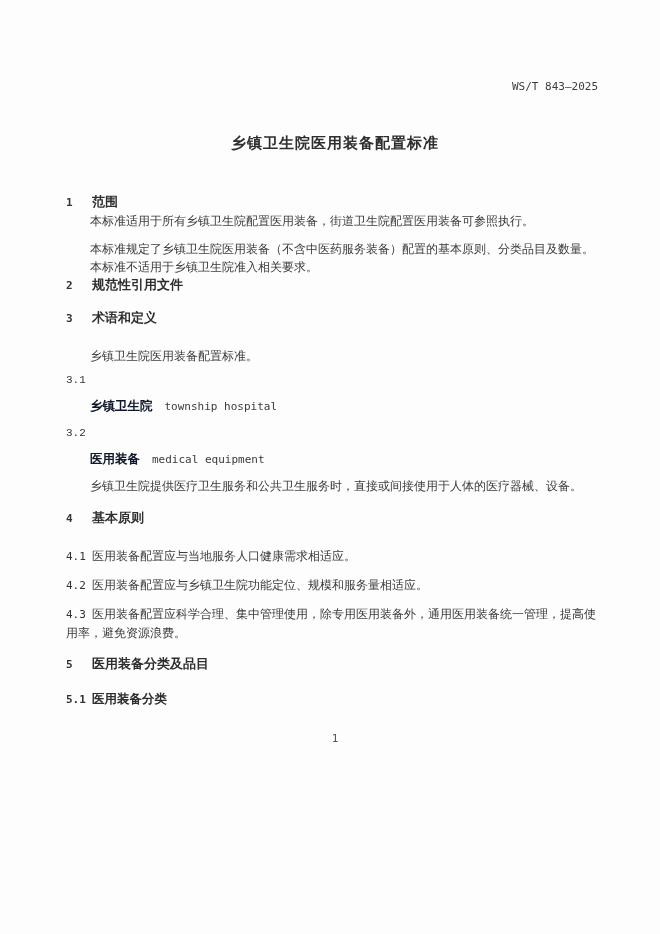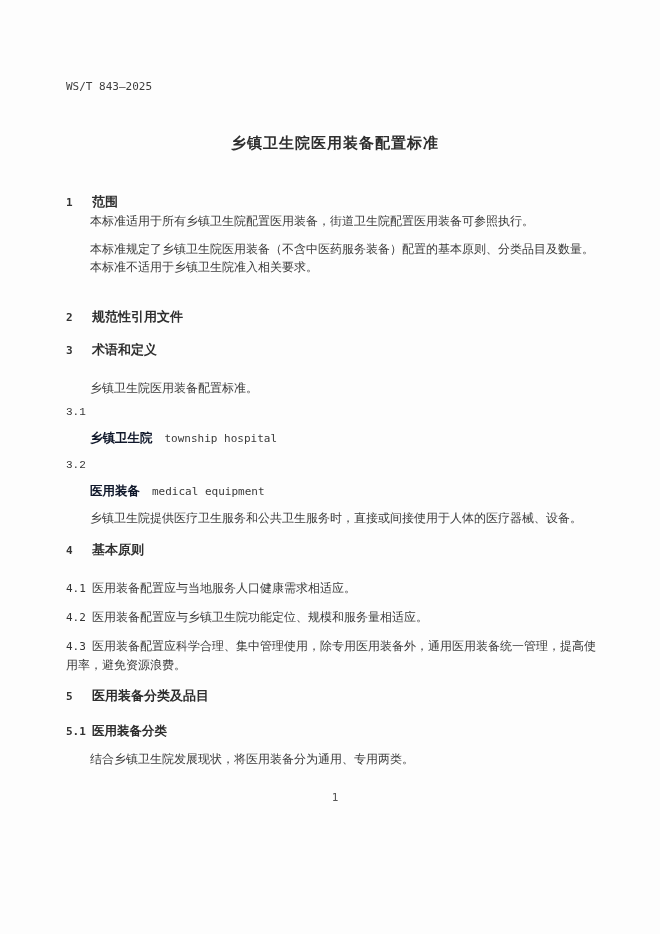--- a/index.html
+++ b/index.html
@@ -16,20 +16,21 @@
     overflow: hidden;
     box-sizing: border-box;
     padding: 0 56px 0 66px;
     color: #3a3a3a;
     font-family: "Liberation Serif", "DejaVu Serif", serif;
     font-size: 12px;
     line-height: 18px;
   }
   .std-code {
     margin-top: 80px;
+    text-align: right;
     padding-right: 6px;
     font-family: "DejaVu Sans Mono", "Liberation Mono", monospace;
     font-size: 11px;
     line-height: 14px;
     color: #3d3d3d;
   }
   .doc-title {
     margin-top: 39px;
     text-align: center;
     font-family: "Liberation Sans", "DejaVu Sans", sans-serif;
@@ -106,21 +107,21 @@
 
   <div class="doc-title">乡镇卫生院医用装备配置标准</div>
 
   <div class="clause-head" style="margin-top:40px">
     <span class="cnum">1</span><span>范围</span>
   </div>
   <div class="para">本标准适用于所有乡镇卫生院配置医用装备，街道卫生院配置医用装备可参照执行。</div>
   <div class="para" style="margin-top:10px">本标准规定了乡镇卫生院医用装备（不含中医药服务装备）配置的基本原则、分类品目及数量。</div>
   <div class="para">本标准不适用于乡镇卫生院准入相关要求。</div>
 
-  <div class="clause-head" style="margin-top:32px">
+  <div class="clause-head" style="">
     <span class="cnum">2</span><span>规范性引用文件</span>
   </div>
 
   <div class="clause-head" style="margin-top:14px">
     <span class="cnum">3</span><span>术语和定义</span>
   </div>
   <div class="para" style="margin-top:19px">乡镇卫生院医用装备配置标准。</div>
 
   <div class="term-num" style="margin-top:6px">3.1</div>
   <div class="term-line" style="margin-top:8px">
@@ -145,17 +146,16 @@
   <div class="item-para" style="margin-top:10px">
     <span class="cnum">4.3</span><span>医用装备配置应科学合理、集中管理使用，除专用医用装备外，通用医用装备统一管理，提高使用率，避免资源浪费。</span>
   </div>
 
   <div class="clause-head" style="margin-top:13px">
     <span class="cnum">5</span><span>医用装备分类及品目</span>
   </div>
   <div class="clause-head" style="margin-top:16px; font-size:12.5px;">
     <span class="cnum">5.1</span><span>医用装备分类</span>
   </div>
-  <div class="para" style="margin-top:9px">结合乡镇卫生院发展现状，将医用装备分为通用、专用两类。</div>
 
   <div class="page-num">1</div>
 
 </div>
 
 </body></html>

